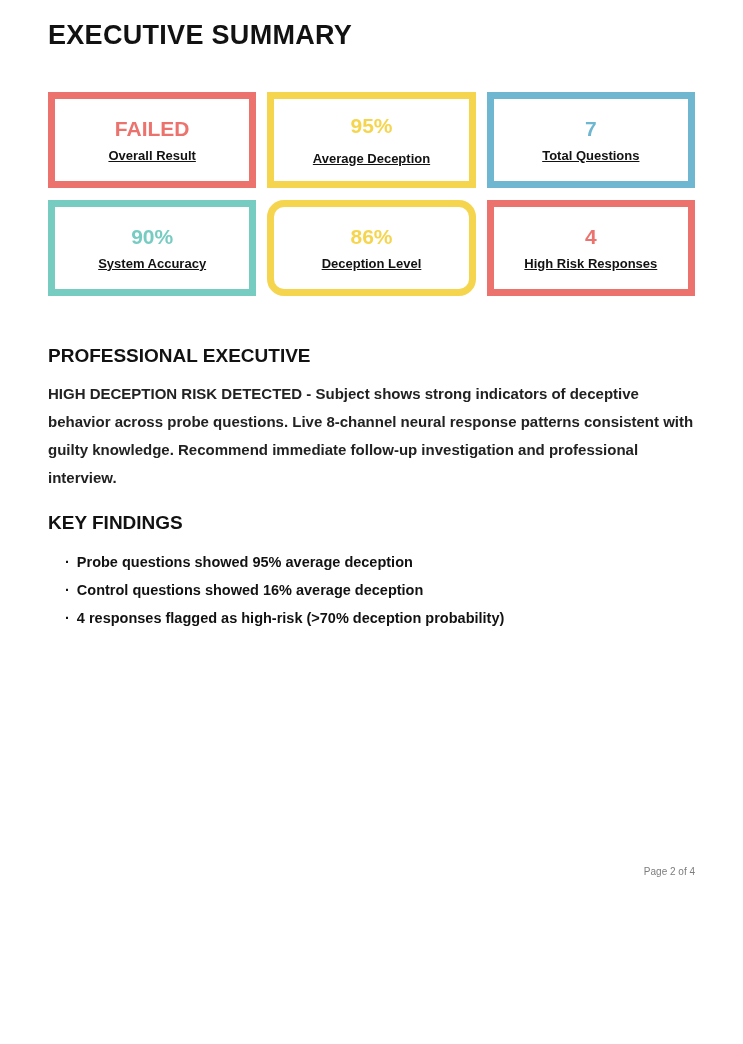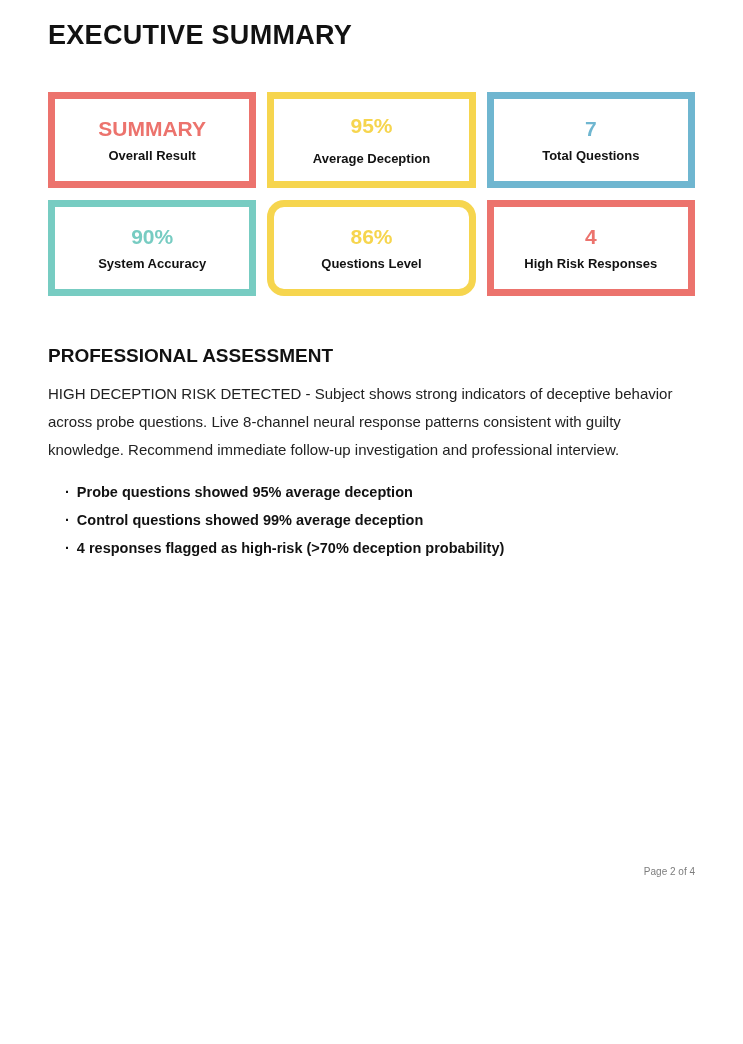--- a/index.html
+++ b/index.html
@@ -45,35 +45,36 @@
   .card-value {
     font-size: 21px;
     font-weight: bold;
     line-height: 22px;
   }
   .card-label {
     font-size: 13px;
     font-weight: bold;
     color: #121212;
     line-height: 14px;
+    text-decoration: underline;
   }
   .section-heading {
     margin: 0;
     font-size: 19px;
     line-height: 22px;
     font-weight: bold;
     color: #121212;
   }
   .heading-assessment { margin-top: 49px; }
   .assessment-body {
     margin: 13px 0 0 0;
     max-width: 650px;
     font-size: 15px;
     line-height: 28px;
-    font-weight: normal;
+    font-weight: bold;
     color: #222222;
   }
   .heading-findings { margin-top: 20px; }
   .findings-list {
     list-style: none;
     margin: 21px 0 0 0;
     padding: 0 0 0 17px;
   }
   .findings-list li {
     font-size: 14.5px;
@@ -98,49 +99,50 @@
 </style>
 </head>
 <body>
 
 <div class="page">
 
   <h1 class="page-title">EXECUTIVE SUMMARY</h1>
 
   <div class="cards-grid">
     <div class="card" style="border-color: rgb(236, 115, 109);">
-      <div class="card-value" style="color: rgb(236, 115, 109);">SUMMARY</div>
+      <div class="card-value" style="color: rgb(236, 115, 109);">FAILED</div>
       <div class="card-label">Overall Result</div>
     </div>
     <div class="card" style="border-color: rgb(246, 213, 78); gap: 15px;">
       <div class="card-value" style="color: rgb(246, 213, 78);">95%</div>
       <div class="card-label">Average Deception</div>
     </div>
     <div class="card" style="border-color: rgb(111, 182, 208);">
       <div class="card-value" style="color: rgb(111, 182, 208);">7</div>
       <div class="card-label">Total Questions</div>
     </div>
     <div class="card" style="border-color: rgb(119, 204, 194);">
       <div class="card-value" style="color: rgb(119, 204, 194);">90%</div>
       <div class="card-label">System Accuracy</div>
     </div>
     <div class="card" style="border-color: rgb(246, 213, 78); border-radius: 17px;">
       <div class="card-value" style="color: rgb(246, 213, 78);">86%</div>
-      <div class="card-label">Questions Level</div>
+      <div class="card-label">Deception Level</div>
     </div>
     <div class="card" style="border-color: rgb(236, 115, 109);">
       <div class="card-value" style="color: rgb(236, 115, 109);">4</div>
       <div class="card-label">High Risk Responses</div>
     </div>
   </div>
 
-  <h2 class="section-heading heading-assessment">PROFESSIONAL ASSESSMENT</h2>
+  <h2 class="section-heading heading-assessment">PROFESSIONAL EXECUTIVE</h2>
   <p class="assessment-body">HIGH DECEPTION RISK DETECTED - Subject shows strong indicators of deceptive behavior across probe questions. Live 8-channel neural response patterns consistent with guilty knowledge. Recommend immediate follow-up investigation and professional interview.</p>
 
+  <h2 class="section-heading heading-findings">KEY FINDINGS</h2>
   <ul class="findings-list">
     <li><span class="bullet-glyph">·</span><span>Probe questions showed 95% average deception</span></li>
-    <li><span class="bullet-glyph">·</span><span>Control questions showed 99% average deception</span></li>
+    <li><span class="bullet-glyph">·</span><span>Control questions showed 16% average deception</span></li>
     <li><span class="bullet-glyph">·</span><span>4 responses flagged as high-risk (&gt;70% deception probability)</span></li>
   </ul>
 
   <div class="page-footer">Page 2 of 4</div>
 
 </div>
 
 </body></html>

